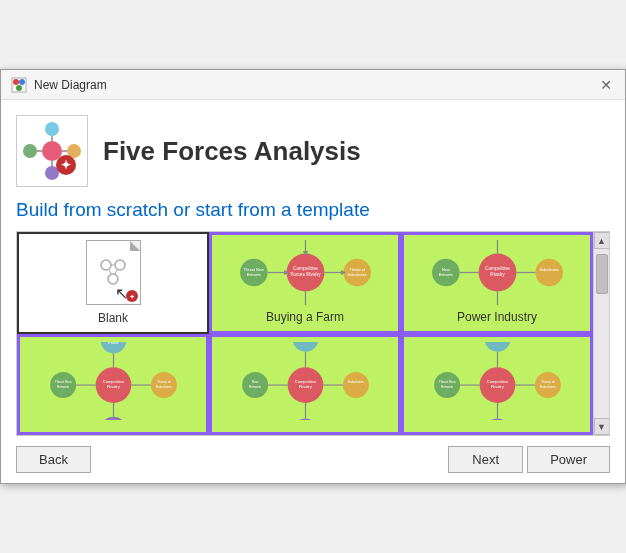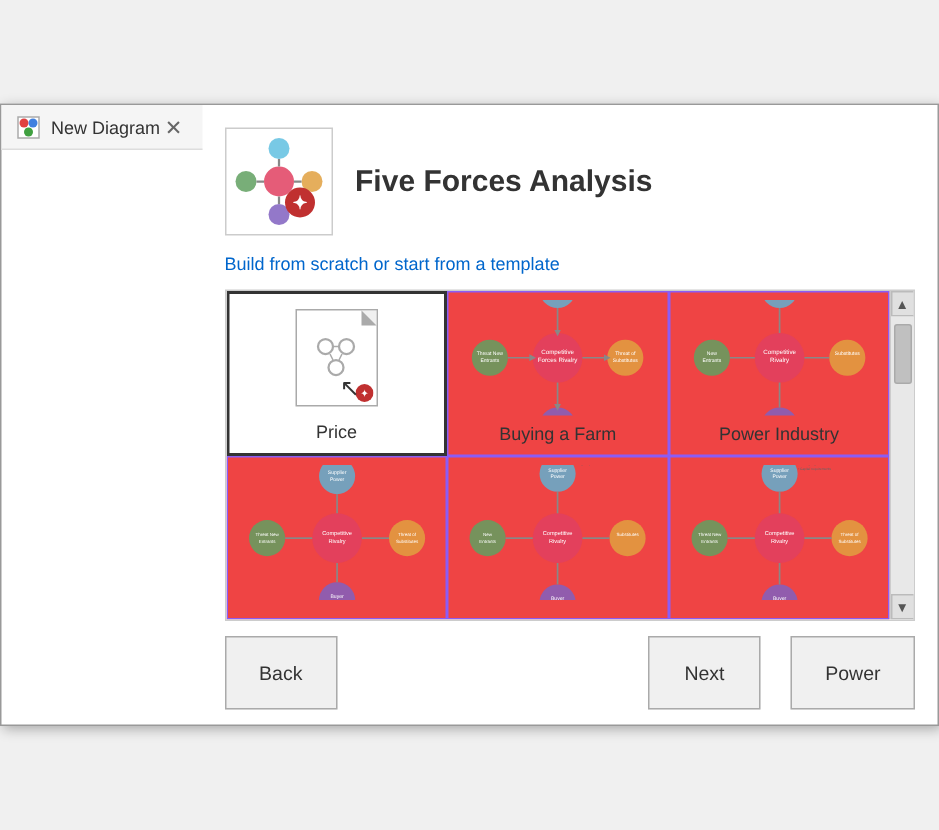--- a/index.html
+++ b/index.html
@@ -13,21 +13,21 @@
       width: 626px;
       height: 553px;
       overflow: hidden;
     }
     .dialog {
       width: 626px;
       height: 415px;
       background: #ffffff;
       border: 1px solid #999;
       display: flex;
-      flex-direction: row;
+      flex-direction: column;
       box-shadow: 2px 2px 8px rgba(0,0,0,0.3);
     }
     .title-bar {
       background: #f5f5f5;
       border-bottom: 1px solid #ddd;
       padding: 5px 10px;
       display: flex;
       align-items: center;
       justify-content: space-between;
       height: 30px;
@@ -71,53 +71,53 @@
       width: 72px;
       height: 72px;
       border: 1px solid #ccc;
       background: #fff;
       display: flex;
       align-items: center;
       justify-content: center;
       flex-shrink: 0;
     }
     .diagram-title {
-      font-size: 20px;
+      font-size: 26px;
       font-weight: bold;
       color: #333;
     }
     .subtitle {
-      font-size: 12px;
+      font-size: 19px;
       color: #0066cc;
       margin-bottom: 10px;
     }
     .template-grid-container {
       flex: 1;
       display: flex;
       overflow: hidden;
       border: 1px solid #ccc;
       position: relative;
     }
     .template-grid {
       display: grid;
       grid-template-columns: repeat(3, 1fr);
       grid-template-rows: repeat(2, 1fr);
       gap: 0;
       flex: 1;
       overflow: hidden;
     }
     .template-cell {
-      border: 1px solid #8b5cf6;
+      border: 3px solid #8b5cf6;
       display: flex;
       flex-direction: column;
       align-items: center;
       justify-content: flex-end;
       padding: 5px;
       cursor: pointer;
-      background: #ef4444;
+      background: #bef264;
       position: relative;
       overflow: hidden;
     }
     .template-cell.selected {
       border: 2px solid #333;
       background: #fff;
     }
     .template-cell-img {
       width: 100%;
       flex: 1;
@@ -170,23 +170,23 @@
       border: 1px solid #aaa;
       border-radius: 2px;
     }
     .footer {
       display: flex;
       justify-content: space-between;
       align-items: center;
       padding: 10px 0 0 0;
     }
     .footer-left { display: flex; gap: 8px; }
-    .footer-right { display: flex; gap: 20px; }
+    .footer-right { display: flex; gap: 4px; }
     .btn {
-      padding: 16px 22px;
+      padding: 5px 22px;
       font-size: 13px;
       border: 1px solid #aaa;
       background: #f0f0f0;
       cursor: pointer;
       color: #333;
       min-width: 75px;
       text-align: center;
     }
     .btn-primary {
       background: #f0f0f0;
@@ -282,21 +282,21 @@
                   <line x1="19" y1="13" x2="17" y2="17" stroke="#aaa" stroke-width="1"></line>
                 </svg>
                 <svg width="12" height="12" style="position:absolute;bottom:2px;right:2px;" viewBox="0 0 14 14">
                   <circle cx="7" cy="7" r="7" fill="#c03030"></circle>
                   <text x="7" y="10" text-anchor="middle" font-size="8" fill="white">✦</text>
                 </svg>
               </div>
               <span style="position:absolute;bottom:2px;right:12px;font-size:16px;color:#333;">↖</span>
             </div>
           </div>
-          <div class="template-label">Price</div>
+          <div class="template-label">Blank</div>
         </div>
 
         <div class="template-cell">
           <div class="template-cell-img">
             <svg width="155" height="155" viewBox="0 0 180 180">
 
               <text x="5" y="12" font-size="5" fill="#444">Porter's Five Forces: A</text>
               <text x="5" y="19" font-size="4" fill="#666">The five forces that shape</text>
               <text x="5" y="25" font-size="4" fill="#666">competition and strategy</text>
 

